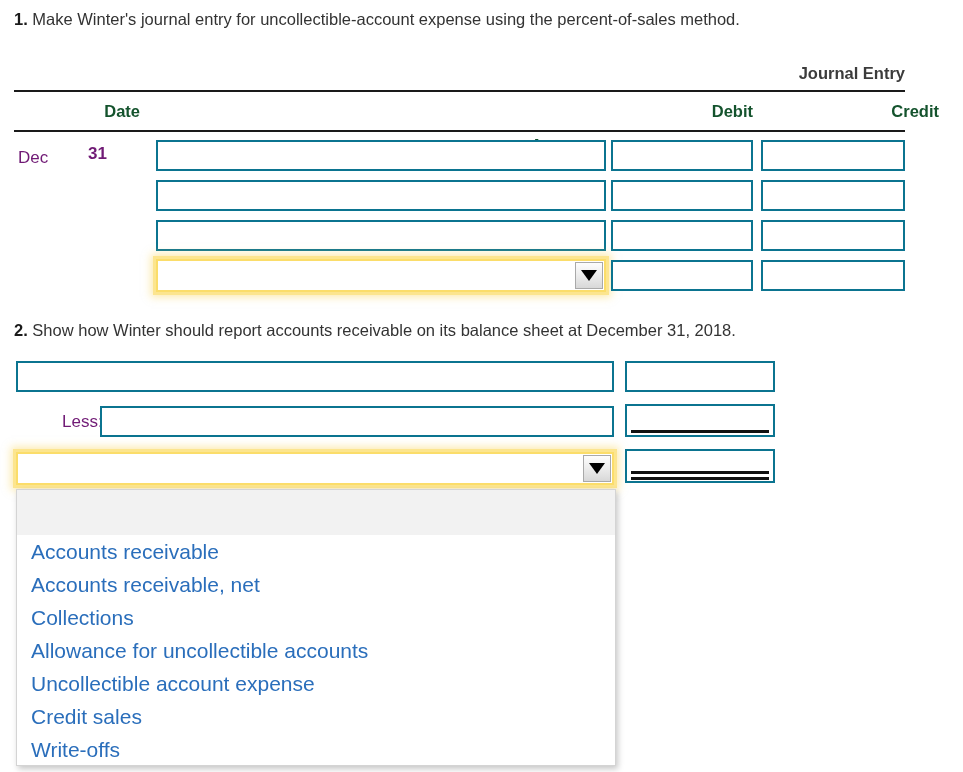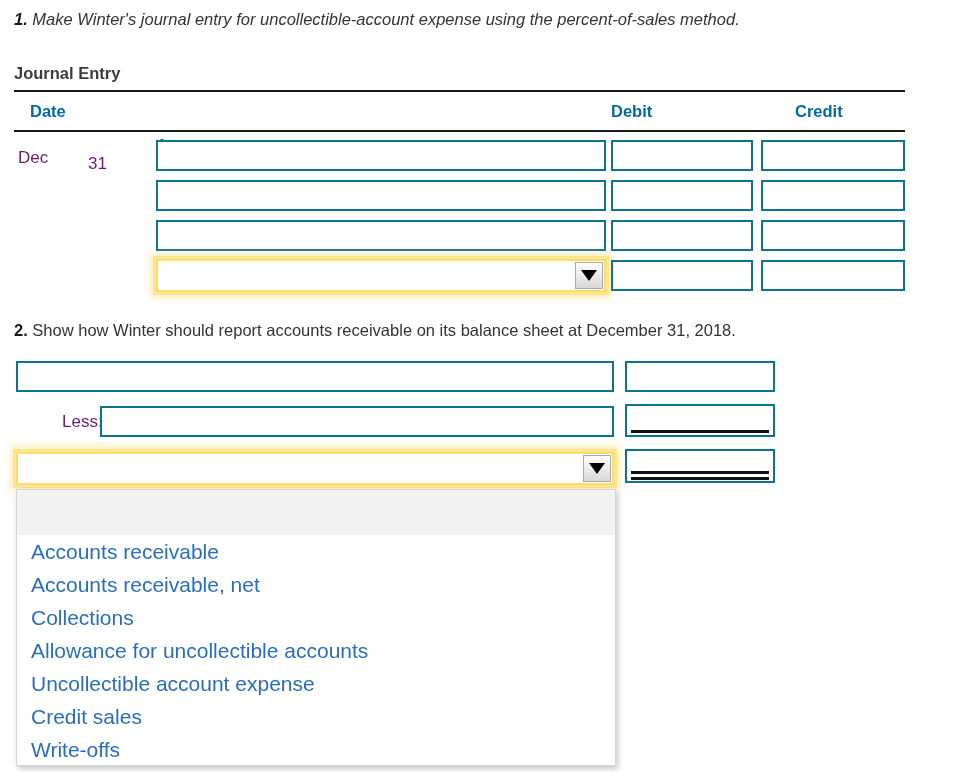--- a/index.html
+++ b/index.html
@@ -22,70 +22,70 @@
     position: absolute;
     font-size: 16.5px;
     line-height: 20px;
     color: #333333;
     white-space: nowrap;
   }
   .question .qnum {
     font-weight: bold;
     color: #1a1a1a;
   }
-  #q1 { left: 14px; top: 9px; font-style: italic; }
+  #q1 { left: 14px; top: 9px; }
   #q2 { left: 14px; top: 320px; }
 
   
   #journal {
     position: absolute;
     left: 0;
     top: 56px;
     width: 963px;
   }
   .je-title {
     position: absolute;
     left: 14px;
     top: 8px;
     width: 891px;
-    text-align: left;
+    text-align: right;
     font-size: 16.5px;
     font-weight: bold;
     color: #3c3c3c;
   }
   .rule {
     position: absolute;
     left: 14px;
     width: 891px;
     height: 0;
     border-top: 2px solid #1a1a1a;
   }
   #rule-top { top: 34px; }
   #rule-bottom { top: 74px; }
 
   .colhead {
     position: absolute;
     top: 46px;
     font-size: 16.5px;
     font-weight: bold;
-    color: #0369a1;
-    text-align: left;
+    color: #14532d;
+    text-align: right;
   }
   #ch-date    { left: 30px;  width: 110px; }
   #ch-accts   { left: 156px; width: 450px; margin-top: 34px; }
   #ch-debit   { left: 611px; width: 142px; }
   #ch-credit  { left: 795px; width: 144px; }
 
   .date-cell {
     position: absolute;
     font-size: 17px;
     color: #701a75;
   }
   #date-month { left: 18px; top: 148px; }
-  #date-day   { left: 88px; top: 154px; }
+  #date-day   { left: 88px; top: 144px; font-weight: bold; }
 
   
   .field {
     position: absolute;
     box-sizing: border-box;
     background: #ffffff;
     border: 2px solid #0b7490;
   }
 
   

